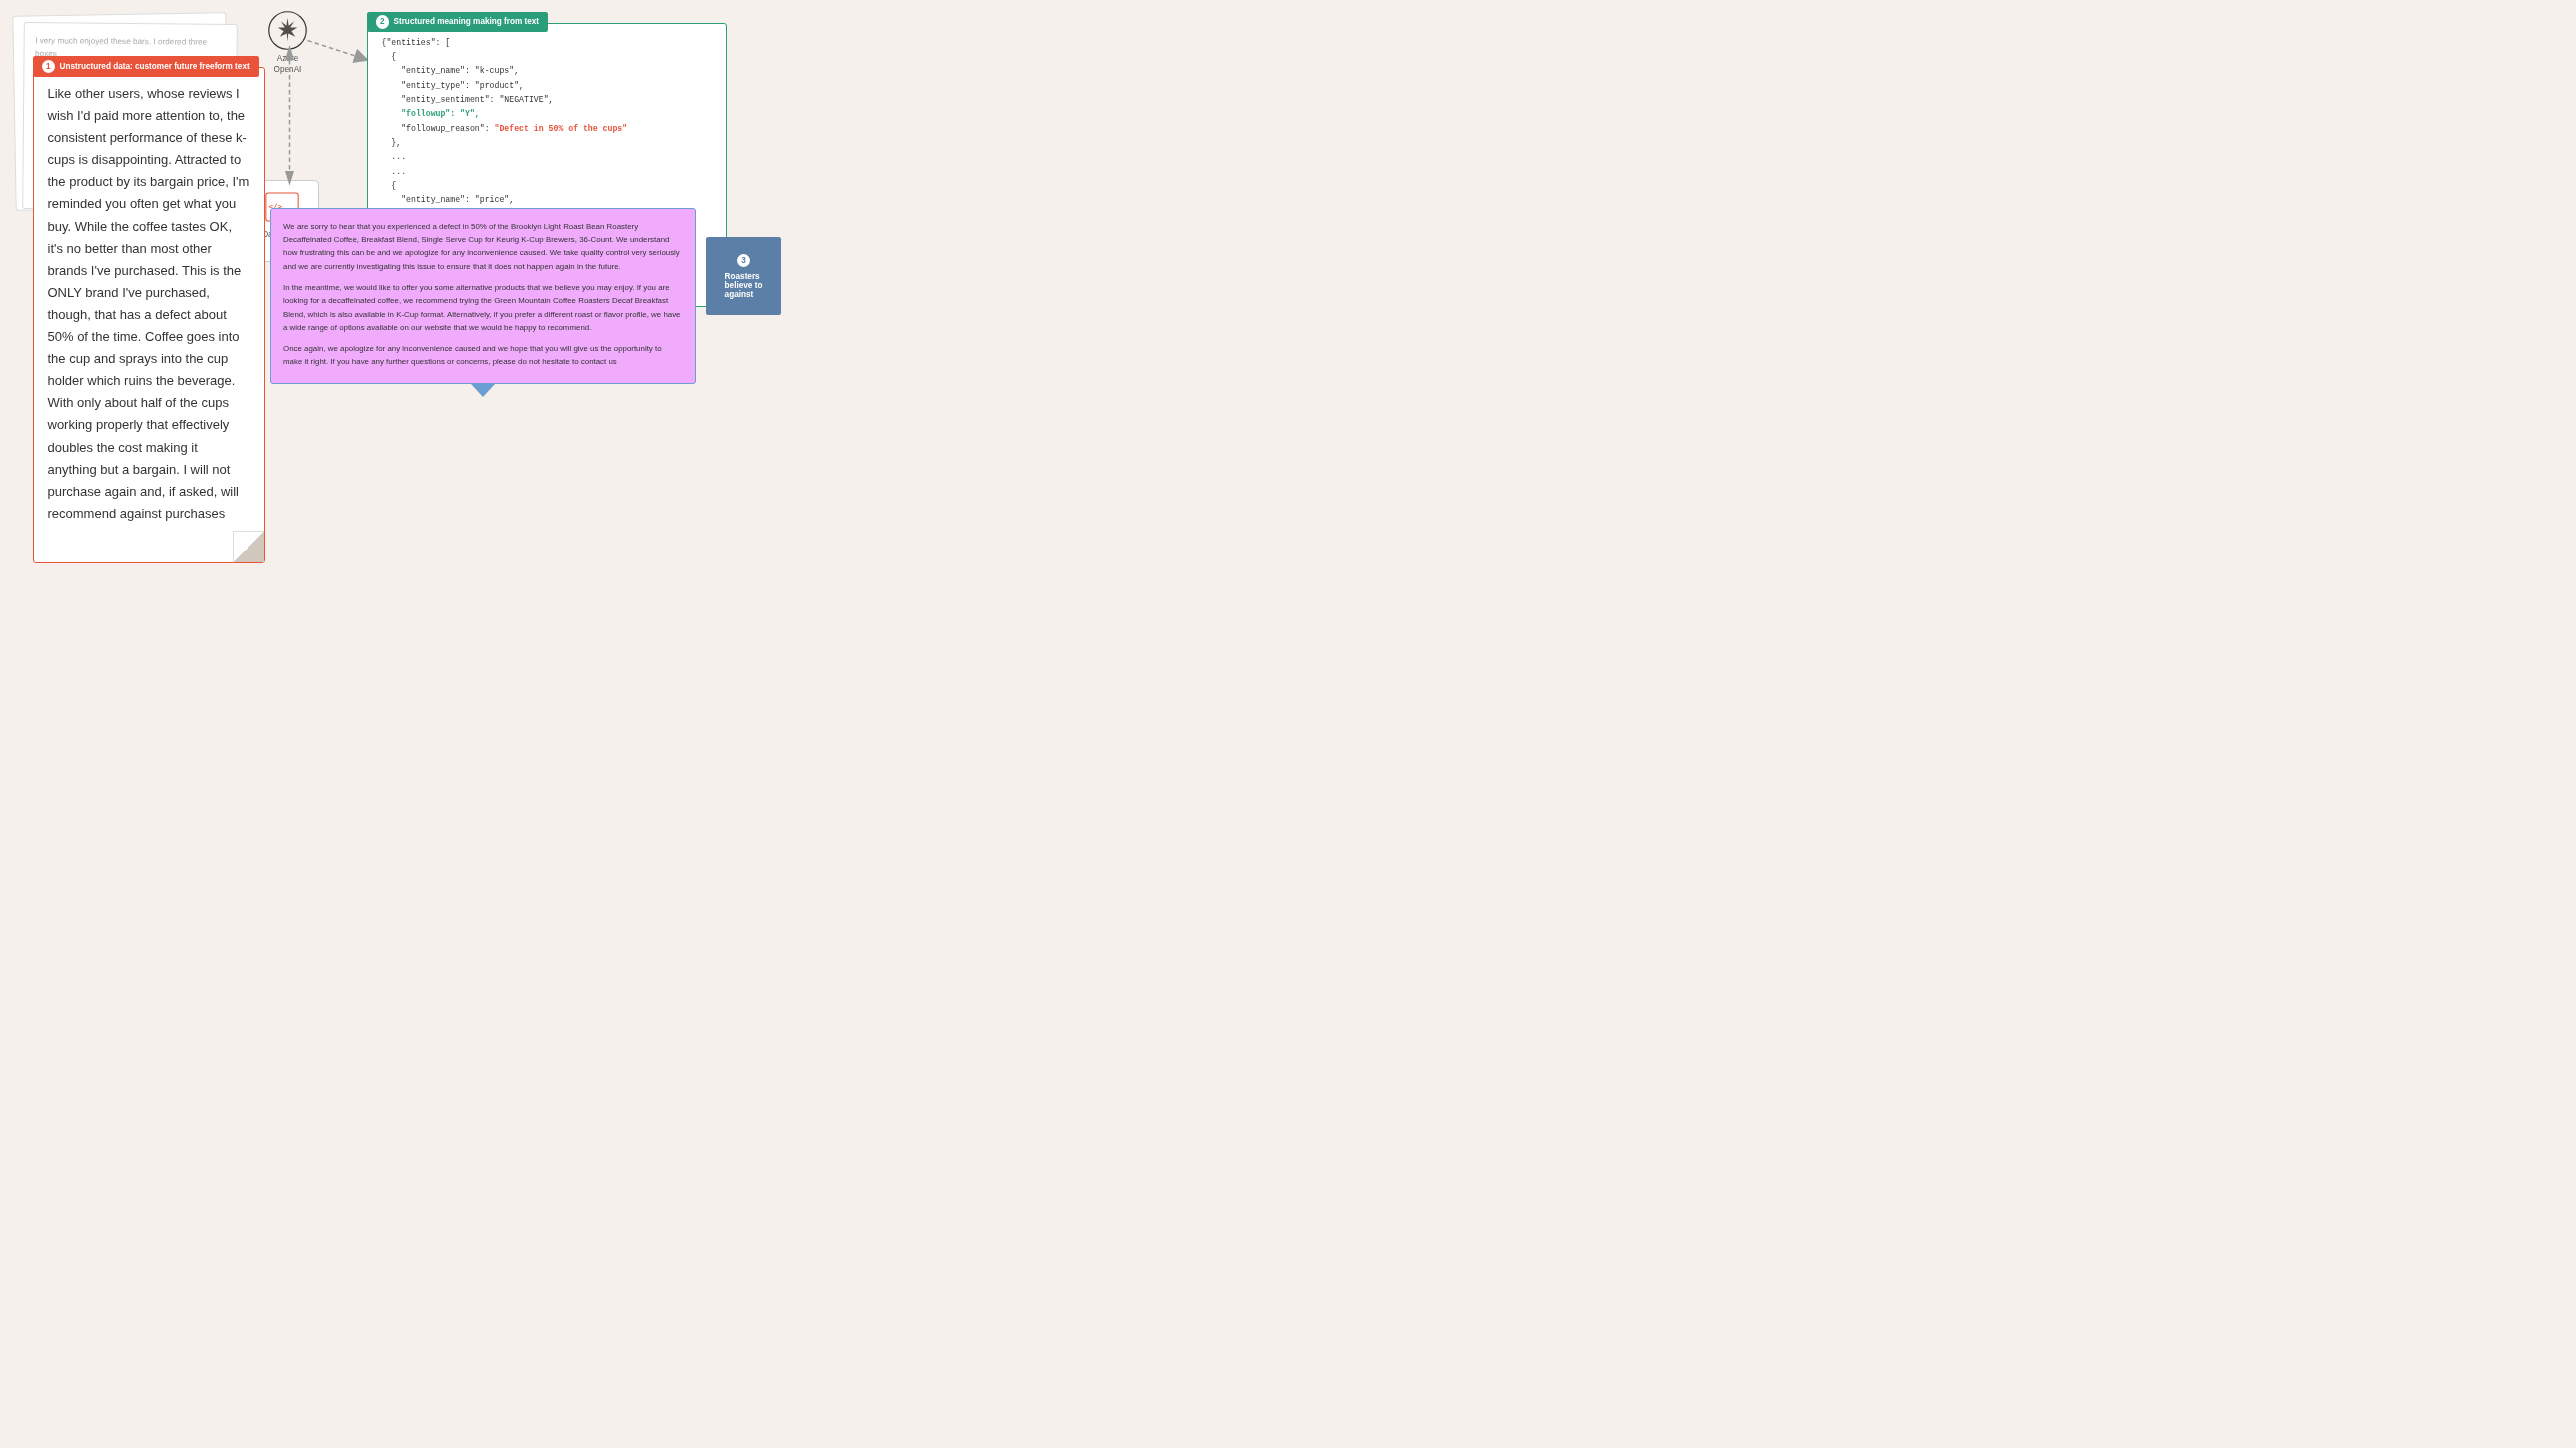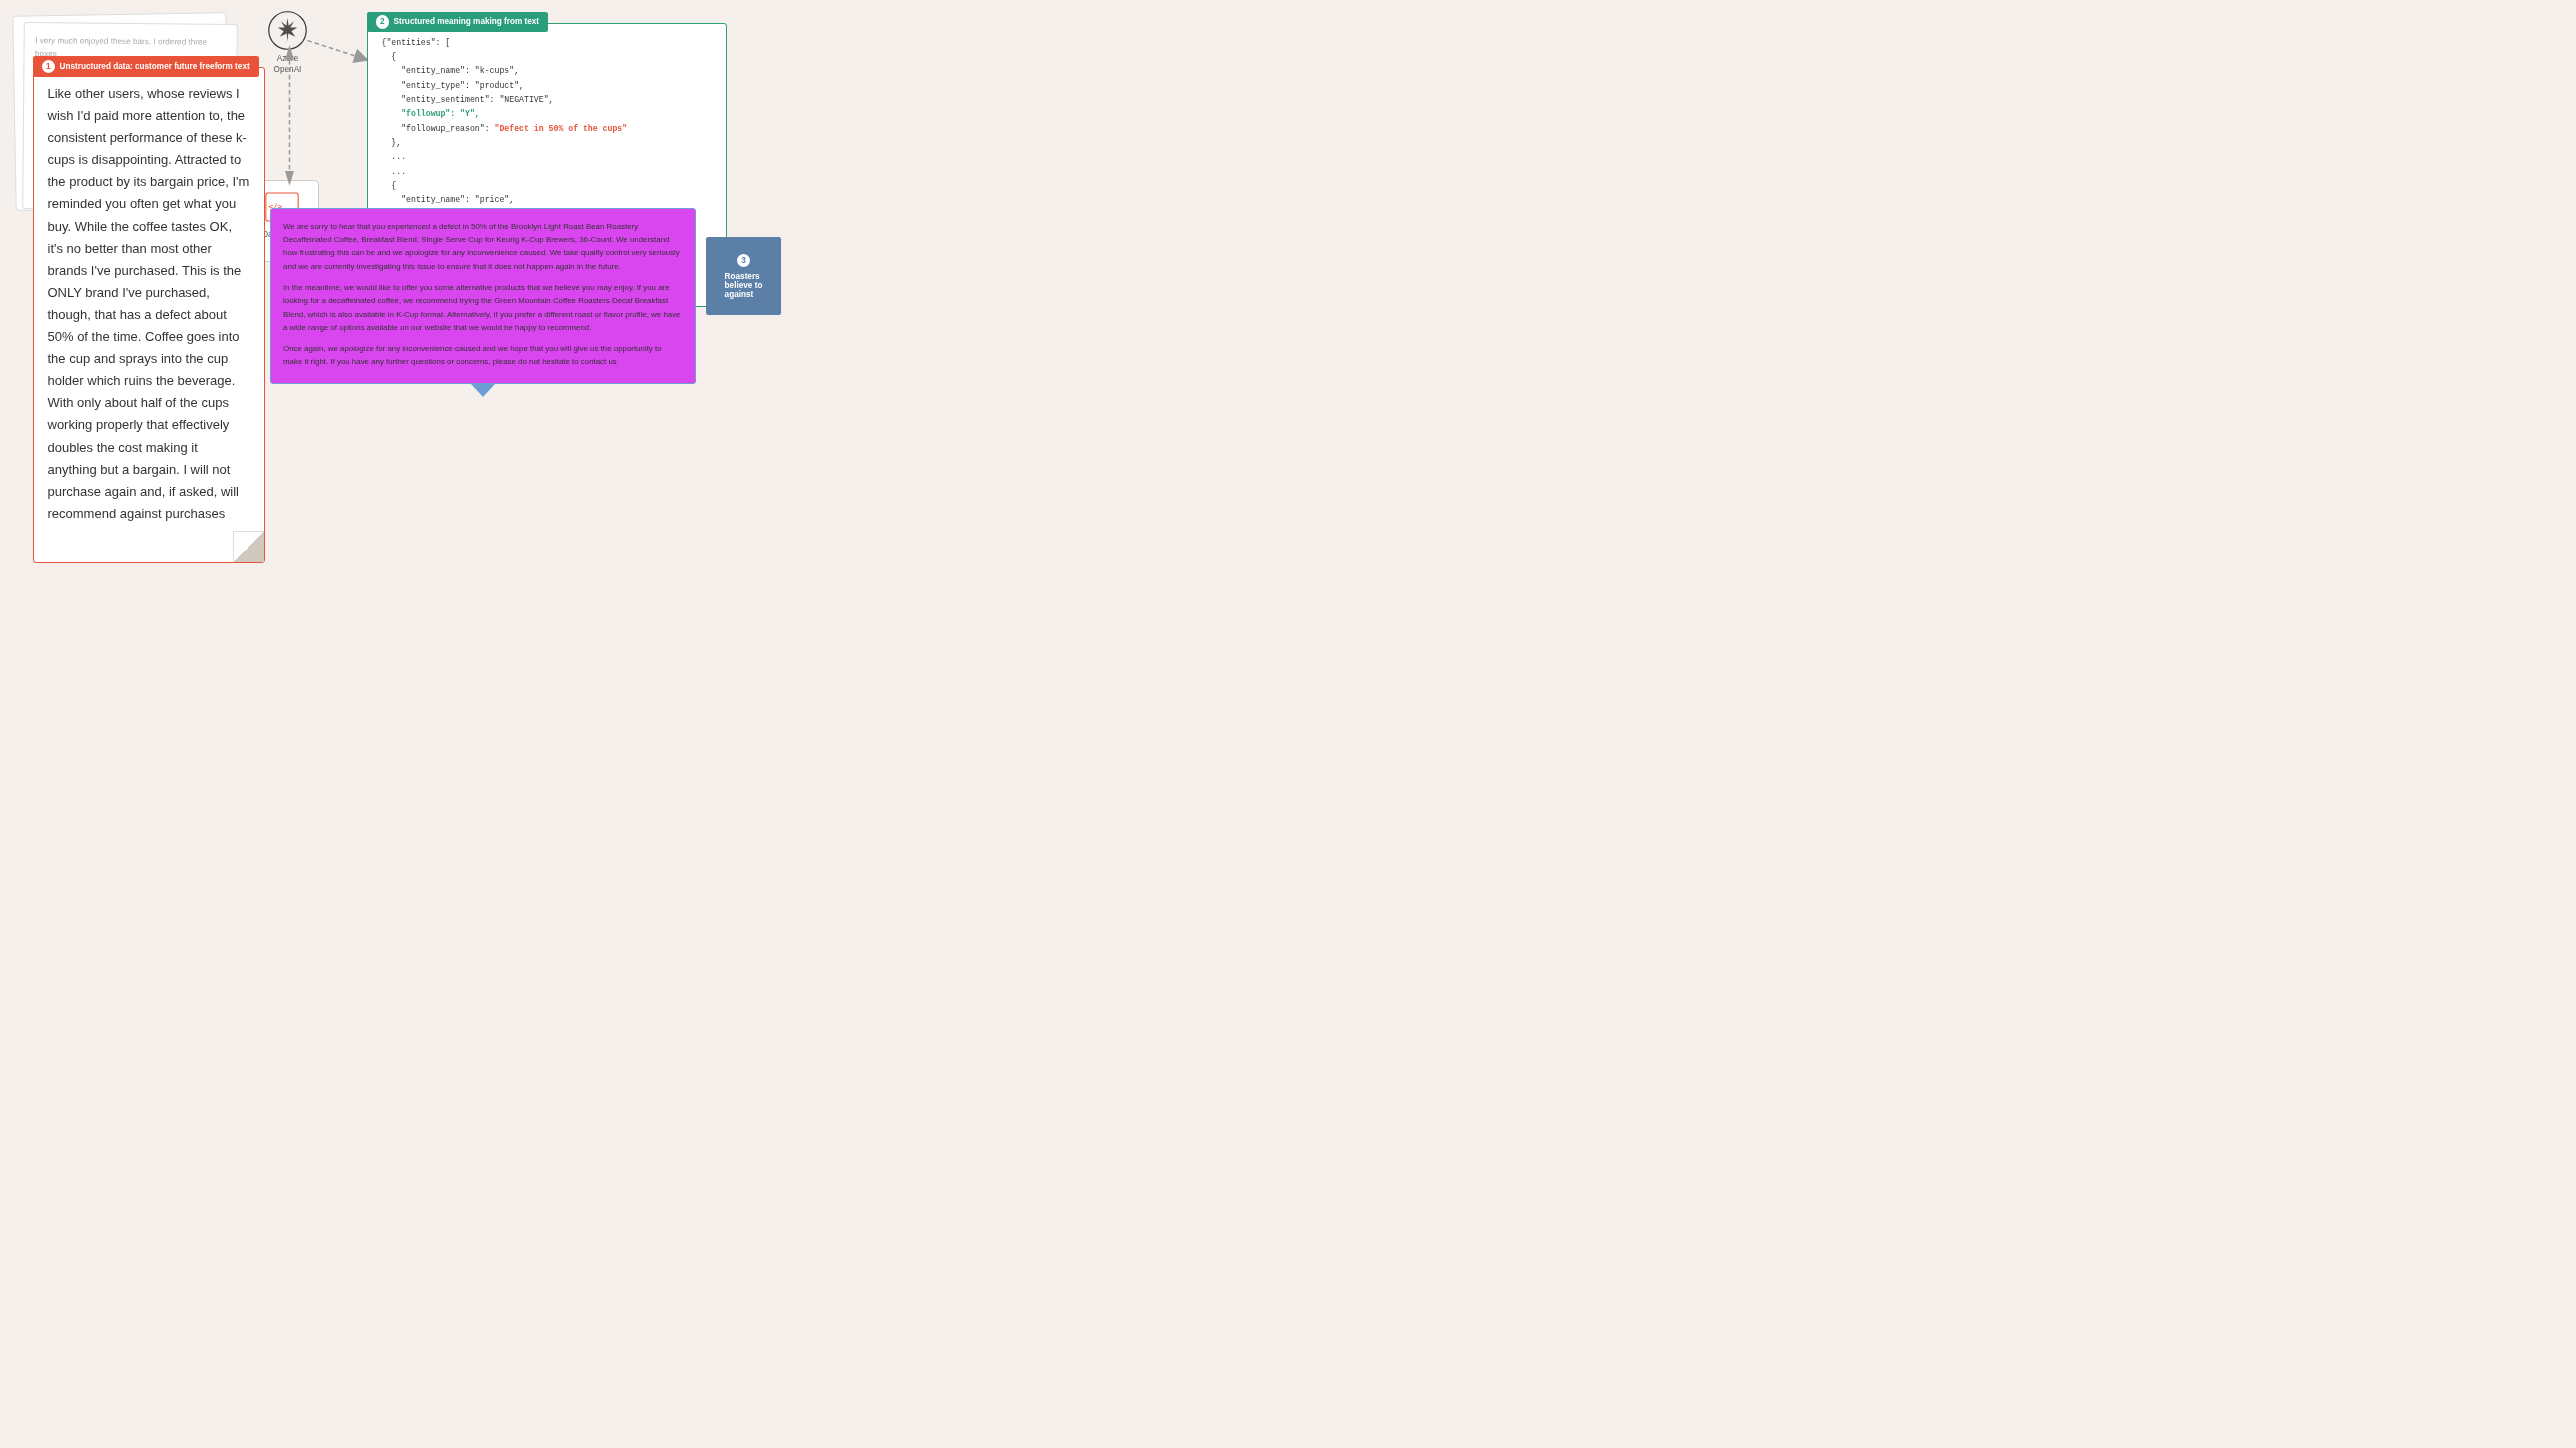--- a/index.html
+++ b/index.html
@@ -207,21 +207,21 @@
     }
     .json-highlight-key { color: #2a9d7a; font-weight: 600; }
     .json-highlight-val { color: #e8533a; font-weight: 600; }
 
     
     .message-card {
       position: absolute;
       top: 208px;
       left: 270px;
       width: 426px;
-      background: #d946ef;
+      background: #f0abfc;
       border: 1.1px solid #6b9fd4;
       border-radius: 3px;
       z-index: 10;
       padding: 10.5px 12px;
     }
 
     .message-card::after {
       content: '';
       position: absolute;
       bottom: -13.5px;

